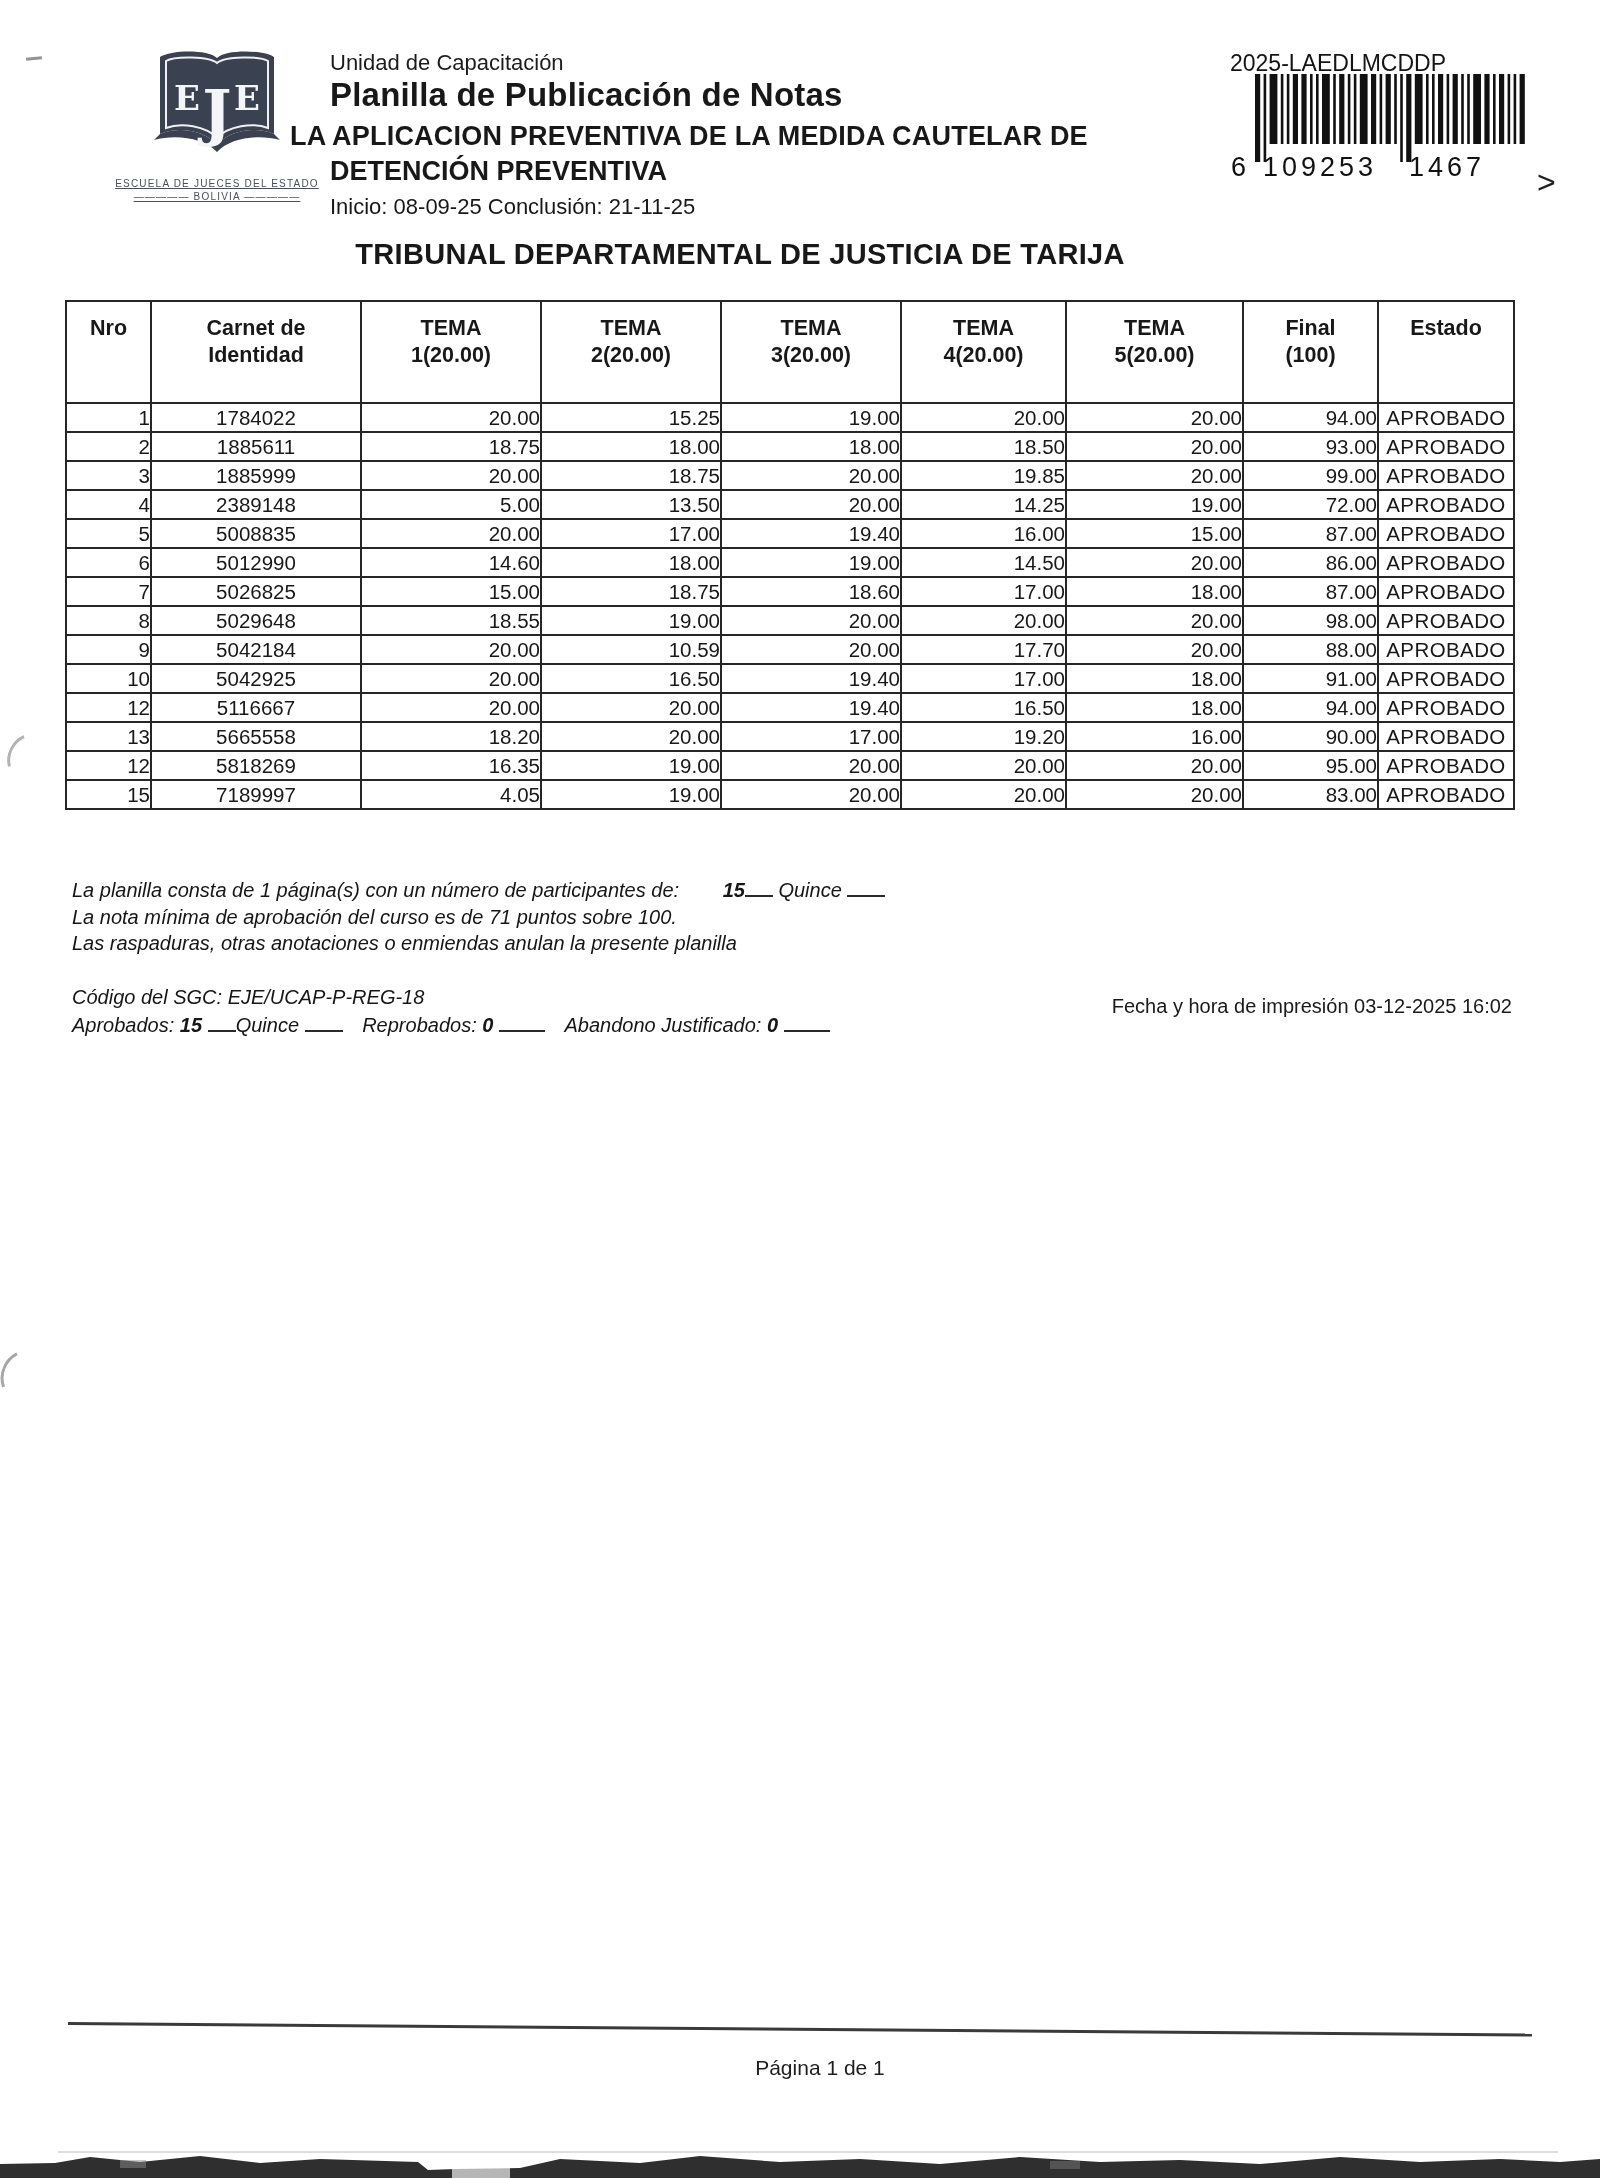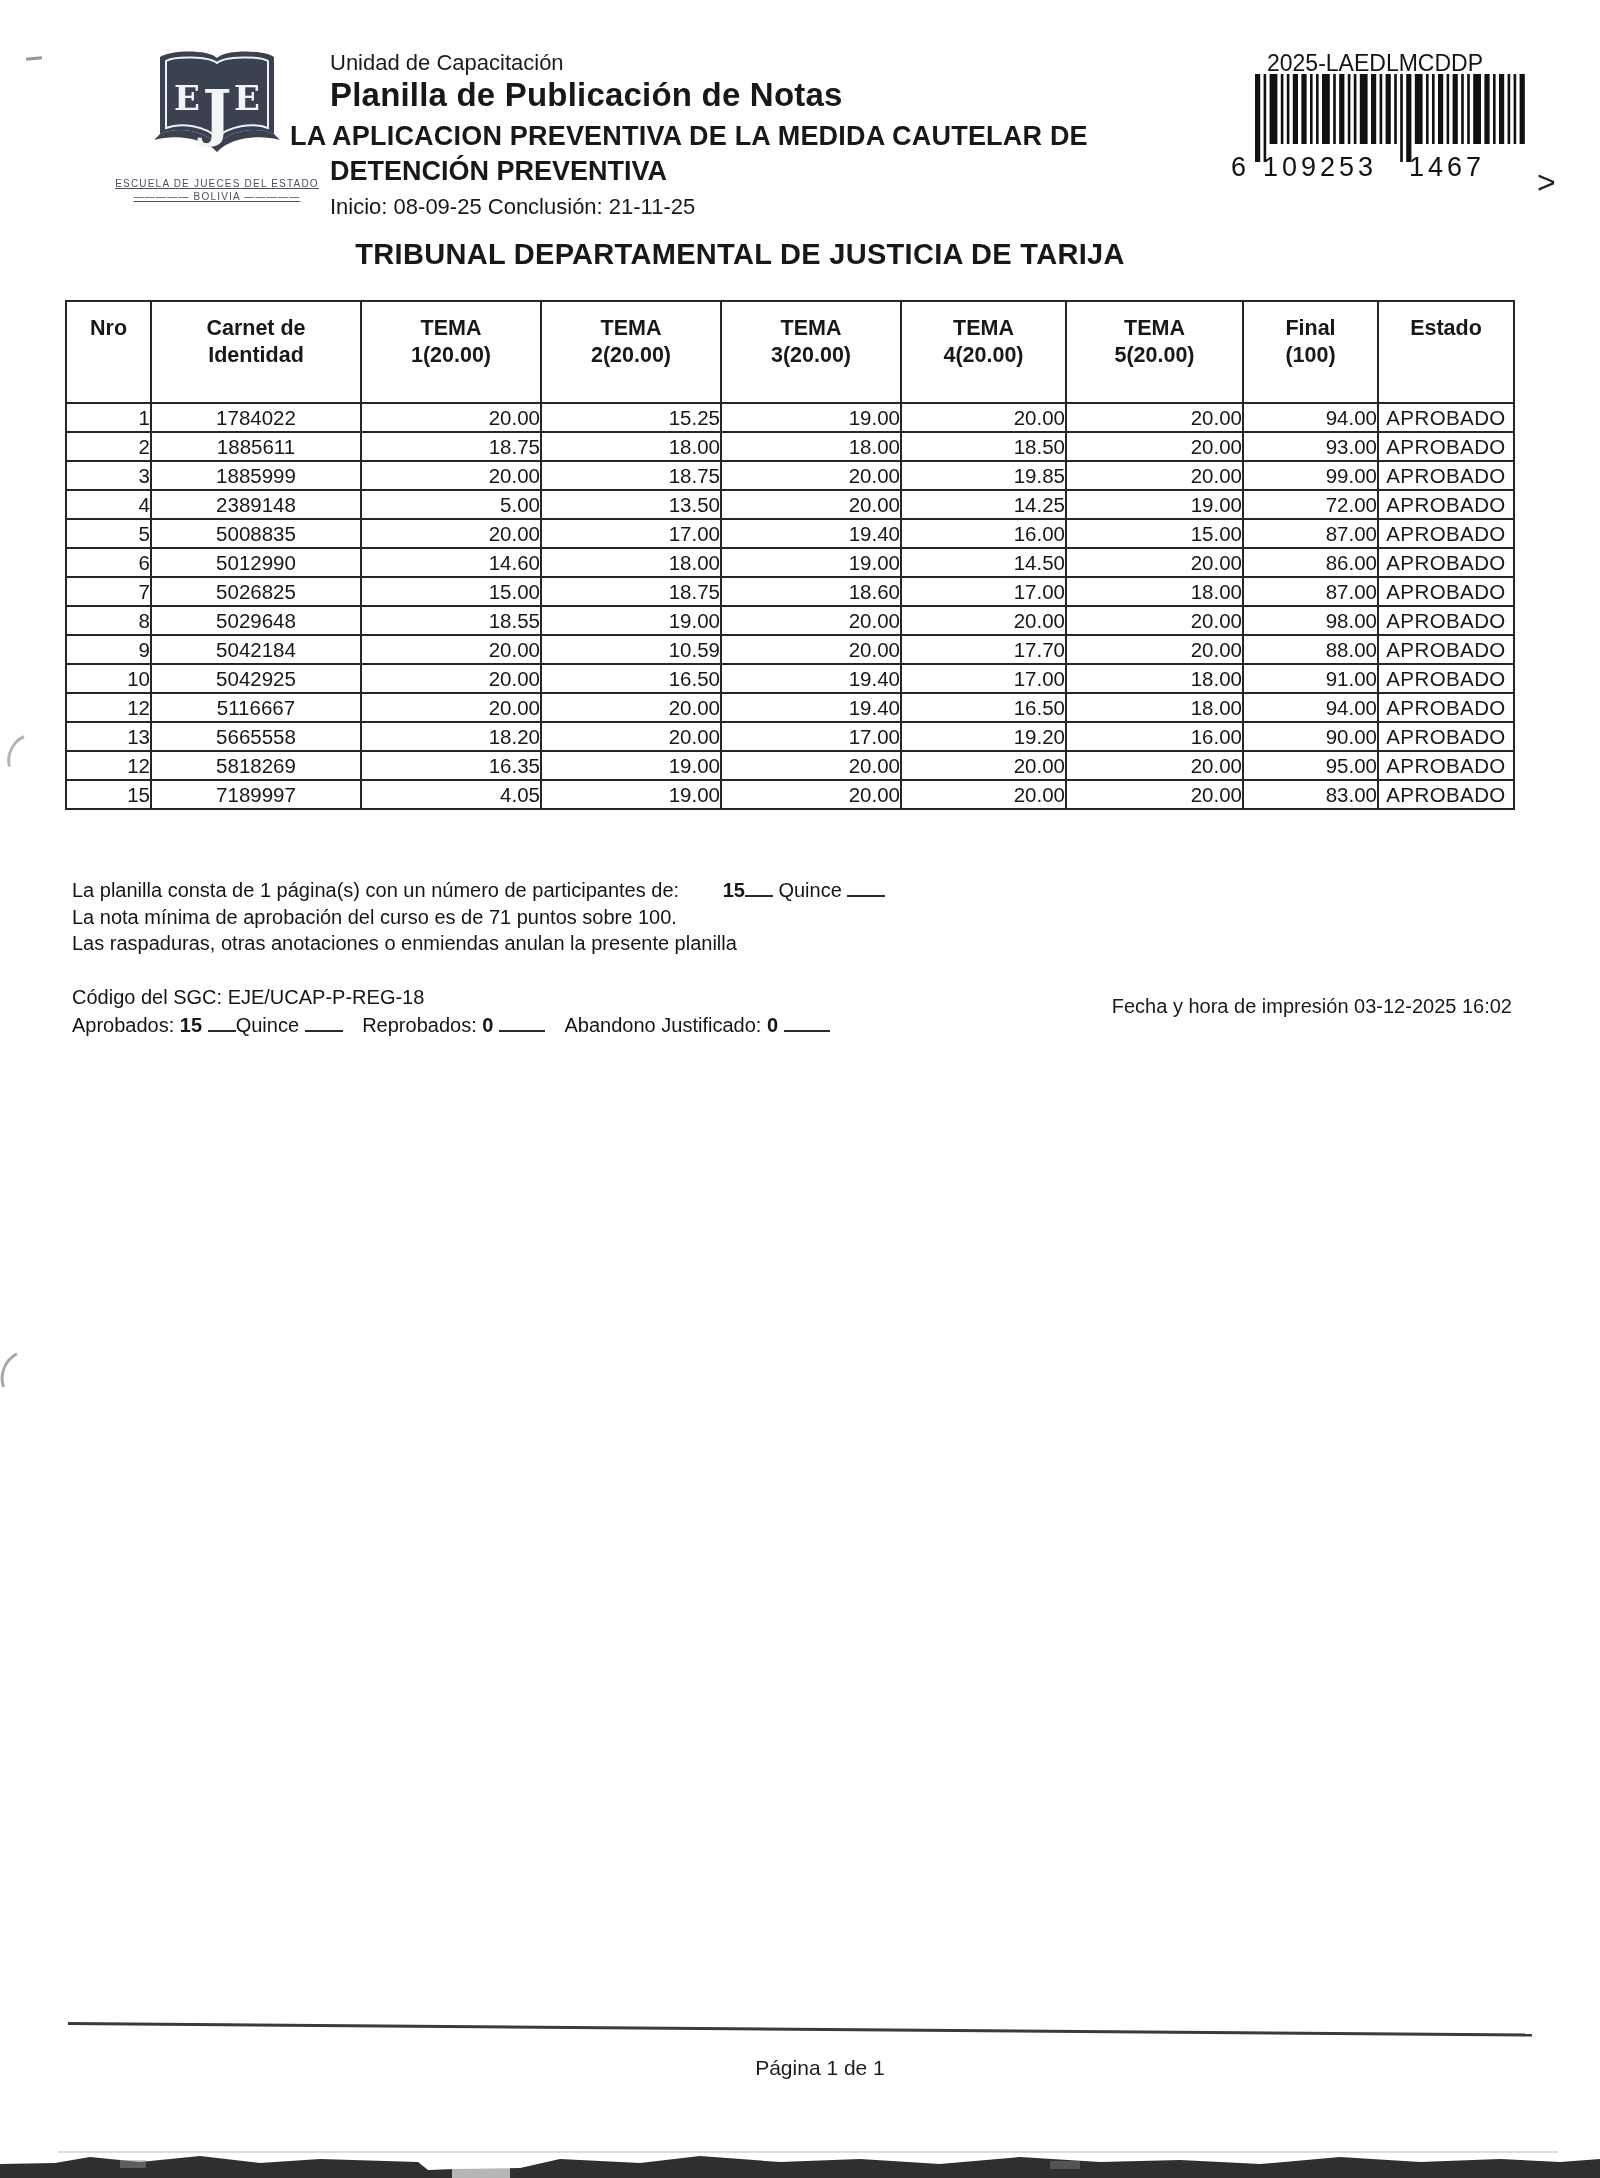--- a/index.html
+++ b/index.html
@@ -14,40 +14,40 @@
 
   
   #logo-box{left:92px;top:46px;width:250px;text-align:center;}
   #logo-captions{margin-top:7px;line-height:13px;color:#4a4f5c;
     font-size:10px;letter-spacing:1.2px;filter:blur(.4px);white-space:nowrap;text-decoration:underline;}
   #hdr-unit{top:50px;left:0;width:850px;font-size:22px;color:#1c1c1c;}
   #hdr-title{top:76px;left:0;width:850px;font-size:33px;font-weight:bold;letter-spacing:.2px;}
   #hdr-course1{top:121px;left:-40px;width:930px;font-size:27px;font-weight:bold;letter-spacing:.2px;}
   #hdr-course2{top:156px;left:0;width:850px;font-size:27px;font-weight:bold;}
   #hdr-dates{top:194px;left:0;width:850px;font-size:22px;}
-  #hdr-code{left:1230px;top:50px;width:290px;text-align:center;font-size:23px;color:#141414;}
+  #hdr-code{left:1230px;top:50px;width:290px;text-align:left;font-size:23px;color:#141414;}
   #barcode{left:1225px;top:74px;width:300px;height:132px;}
   #barcode-arrow{left:1537px;top:164px;font-size:32px;color:#222;font-weight:400;}
   #hdr-tribunal{top:238px;left:80px;width:1320px;text-align:center;
     font-size:29px;font-weight:bold;letter-spacing:.3px;}
 
   
   #grades-table{position:absolute;left:65px;top:300px;width:1448px;
     border-collapse:collapse;table-layout:fixed;}
   #grades-table th,#grades-table td{border:2px solid #262626;overflow:hidden;}
   #grades-table th{height:86px;vertical-align:top;padding-top:13px;
     font-size:21.5px;font-weight:bold;line-height:27px;text-align:center;}
   #grades-table td{height:27px;font-size:20.5px;padding:0;white-space:nowrap;}
   td.c-right{text-align:right;padding-right:22px;}
   td.c-nro{text-align:right;padding-right:12px;}
   td.c-center{text-align:center;}
   td.c-estado{text-align:center;letter-spacing:.4px;}
 
   
-  .note{left:72px;width:1200px;font-size:20px;color:#161616;white-space:nowrap;}
+  .note{left:72px;width:1200px;font-size:20px;color:#161616;white-space:nowrap;font-style:italic;}
   .bl{display:inline-block;border-bottom:2px solid #2a2a2a;height:14px;}
   .b28{width:28px;} .b38{width:38px;} .b46{width:46px;}
   b.cnt{font-weight:bold;}
   #note-1{top:879px;} #note-2{top:906px;} #note-3{top:932px;}
   #note-4{top:1014px;} #note-5{top:986px;}
   #print-info{top:995px;right:88px;font-size:20px;color:#1a1a1a;}
 
   
   #bottom-rule{left:68px;top:2022px;width:1464px;height:3px;background:#3a3a3a;
     transform:rotate(0.45deg);transform-origin:left center;}

